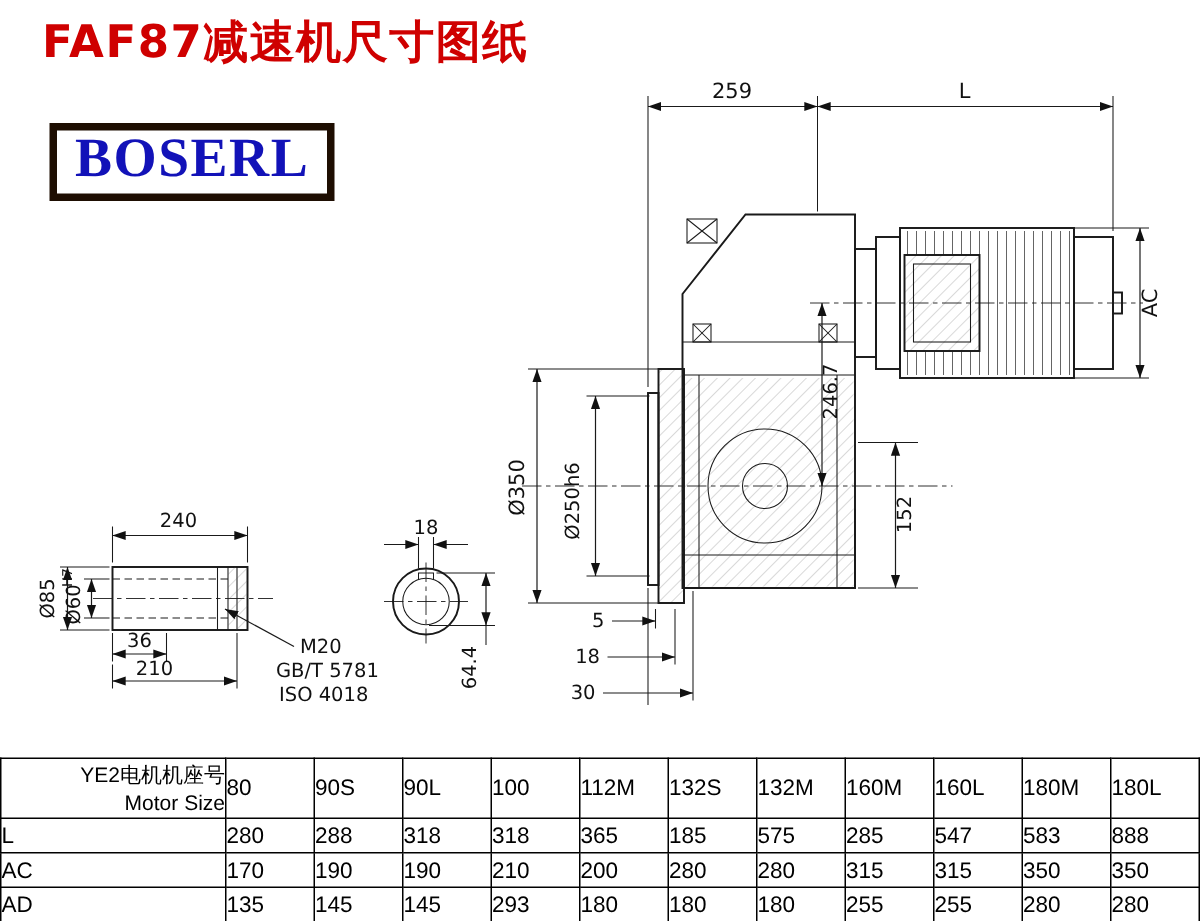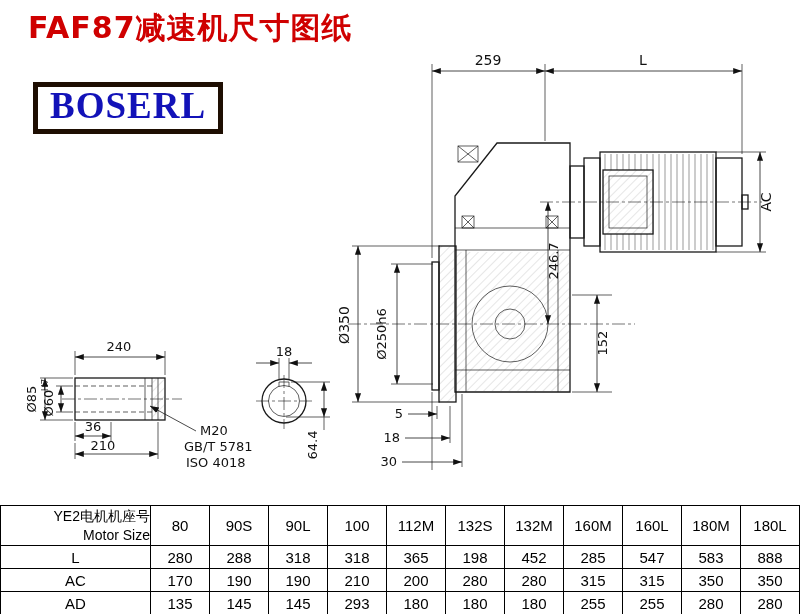--- a/index.html
+++ b/index.html
@@ -24,21 +24,21 @@
   .dash{stroke:#1a1a1a;stroke-width:0.7;stroke-dasharray:5 3;fill:none}
   .hat{fill:url(#hatch);stroke:none;opacity:.5}
   .wfill{fill:#fff;stroke:none}
   text.d{font-family:"DejaVu Sans",sans-serif;font-size:13px;fill:#111}
   text.d14{font-size:14px}
   text.d9{font-size:9px}
 
   
   .dims-table{position:absolute;left:0;top:505px;width:800px;border-collapse:collapse;
               table-layout:fixed;background:#fff}
-  .dims-table th,.dims-table td{border:1px solid #000;text-align:center;font-weight:normal;
+  .dims-table th,.dims-table td{border:1px solid #000;text-align:left;font-weight:normal;
               font-size:15px;padding:0;height:23px;color:#000;overflow:hidden}
   .dims-table tr.hdr th{height:40px}
   .dims-table th.lbl{text-align:right;padding-left:8px;font-size:14px;line-height:1.3}
 </style>
 </head>
 <body>
 
 <div class="page">
 
   <div class="title">FAF87减速机尺寸图纸</div>
@@ -270,22 +270,22 @@
       <th>180M</th>
       <th>180L</th>
     </tr>
     <tr>
       <th>L</th>
       <td>280</td>
       <td>288</td>
       <td>318</td>
       <td>318</td>
       <td>365</td>
-      <td>198</td>
-      <td>452</td>
+      <td>185</td>
+      <td>575</td>
       <td>285</td>
       <td>547</td>
       <td>583</td>
       <td>888</td>
     </tr>
     <tr>
       <th>AC</th>
       <td>170</td>
       <td>190</td>
       <td>190</td>

